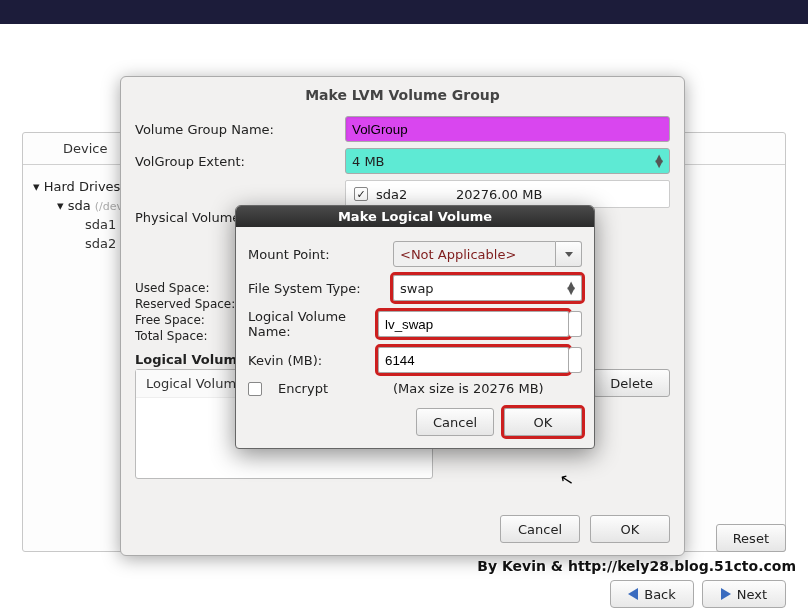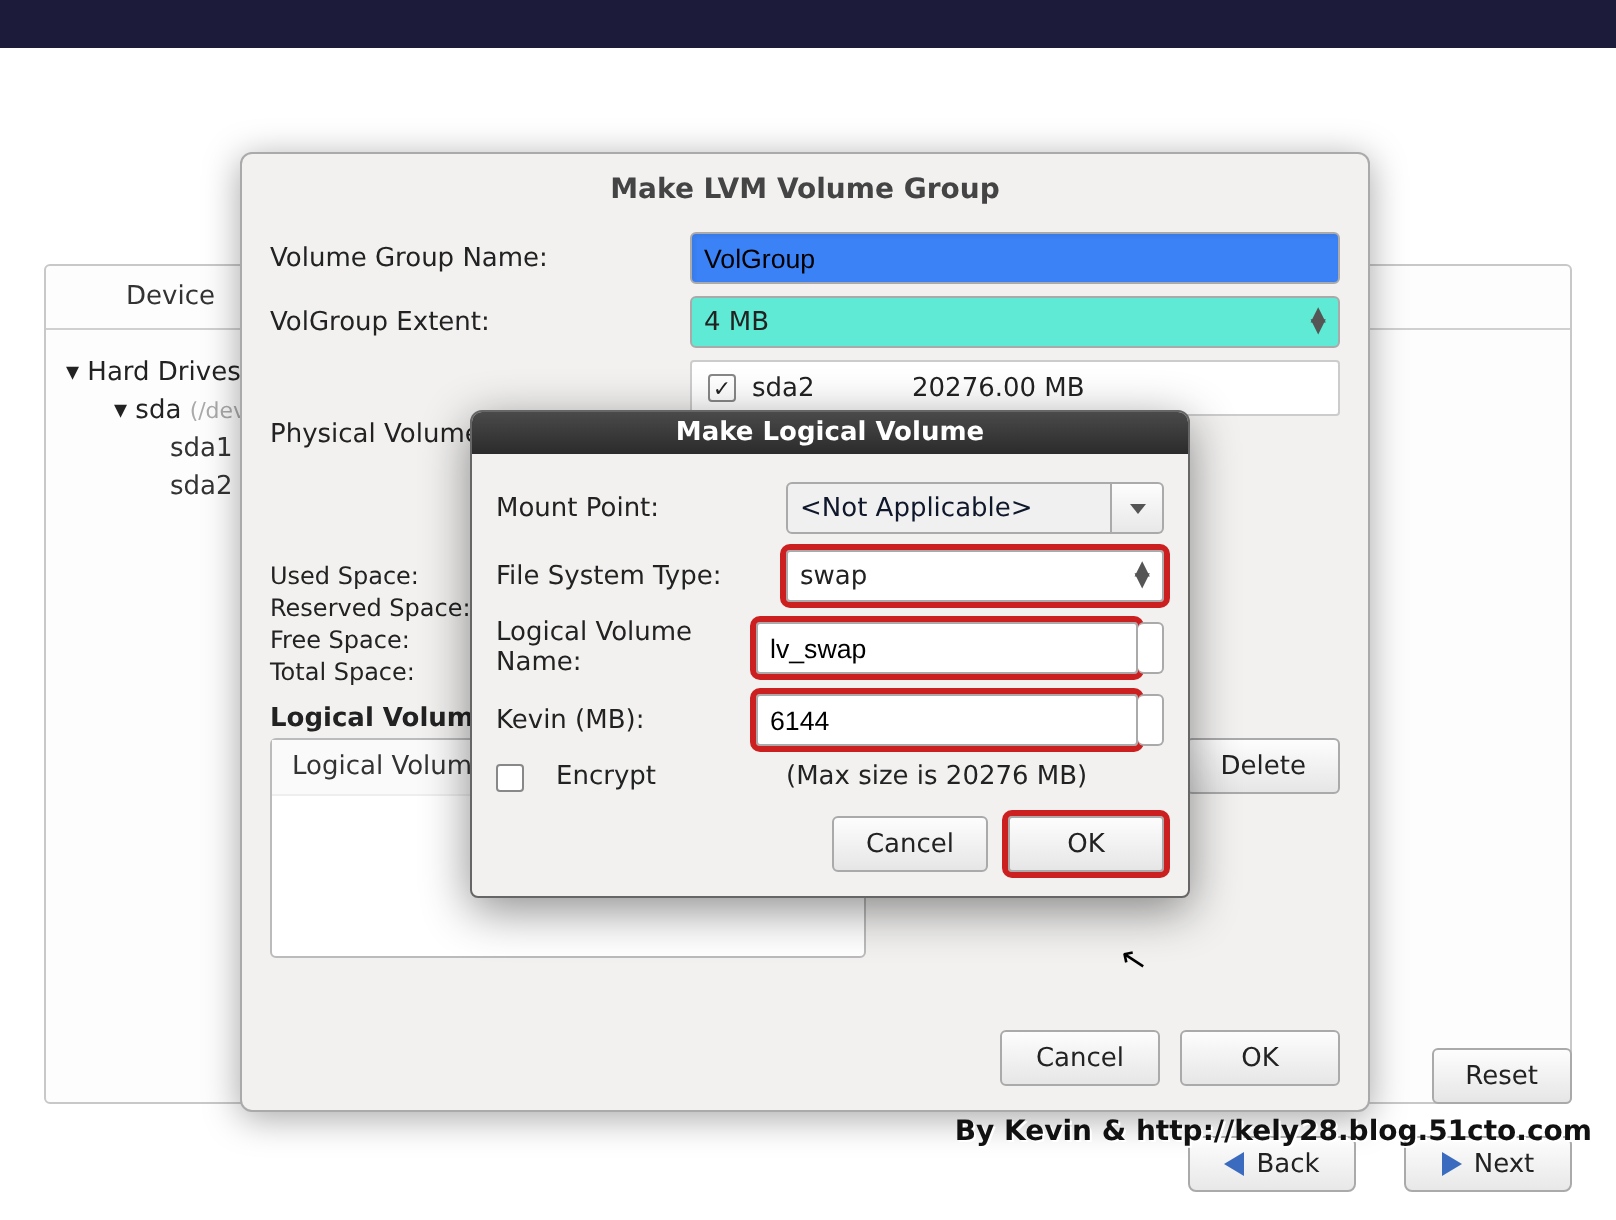--- a/index.html
+++ b/index.html
@@ -42,21 +42,21 @@
     padding: 3px 14px;
   }
   .form-label {
     width: 210px;
   }
   .text-input {
     flex: 1;
     height: 26px;
     border: 1px solid #aaa;
     border-radius: 3px;
-    background: #3b82f6;
+    background: #d946ef;
     padding: 0 6px;
     box-shadow: inset 1px 1px 2px rgba(0,0,0,0.07);
   }
   .select-input {
     flex: 1;
     height: 26px;
     border: 1px solid #aaa;
     border-radius: 3px;
     background: #5eead4;
     padding: 0 6px;
@@ -167,23 +167,23 @@
   .indent2 { padding-left: 52px; color:#333; }
   .devinfo { color:#aaa; font-size:11px; }
   .reset-btn {
     position: absolute;
     right: 22px;
     top: 524px;
   }
   .nav-btns {
     position: absolute;
     right: 22px;
-    bottom: 14px;
-    display: flex;
-    gap: 24px;
+    bottom: 2px;
+    display: flex;
+    gap: 8px;
   }
   .nav-btn {
     height: 28px;
     min-width: 84px;
     border: 1px solid #aaa;
     border-radius: 4px;
     background: linear-gradient(#fdfdfd,#e8e8e8);
     display: flex;
     align-items: center;
     justify-content: center;
@@ -244,21 +244,21 @@
     display: flex;
     align-items: center;
   }
   .red-outline {
     outline: 3px solid #cc1f1f;
     outline-offset: 0;
     border-radius: 2px;
   }
   .disabled-select {
     background:#f0f0f0;
-    color:#0f172a;
+    color:#7f1d1d;
   }
   .inner-footer {
     display: flex;
     gap: 10px;
     justify-content: flex-end;
     padding-top: 8px;
   }
   .mount-combo {
     display:flex; flex:1;
   }

